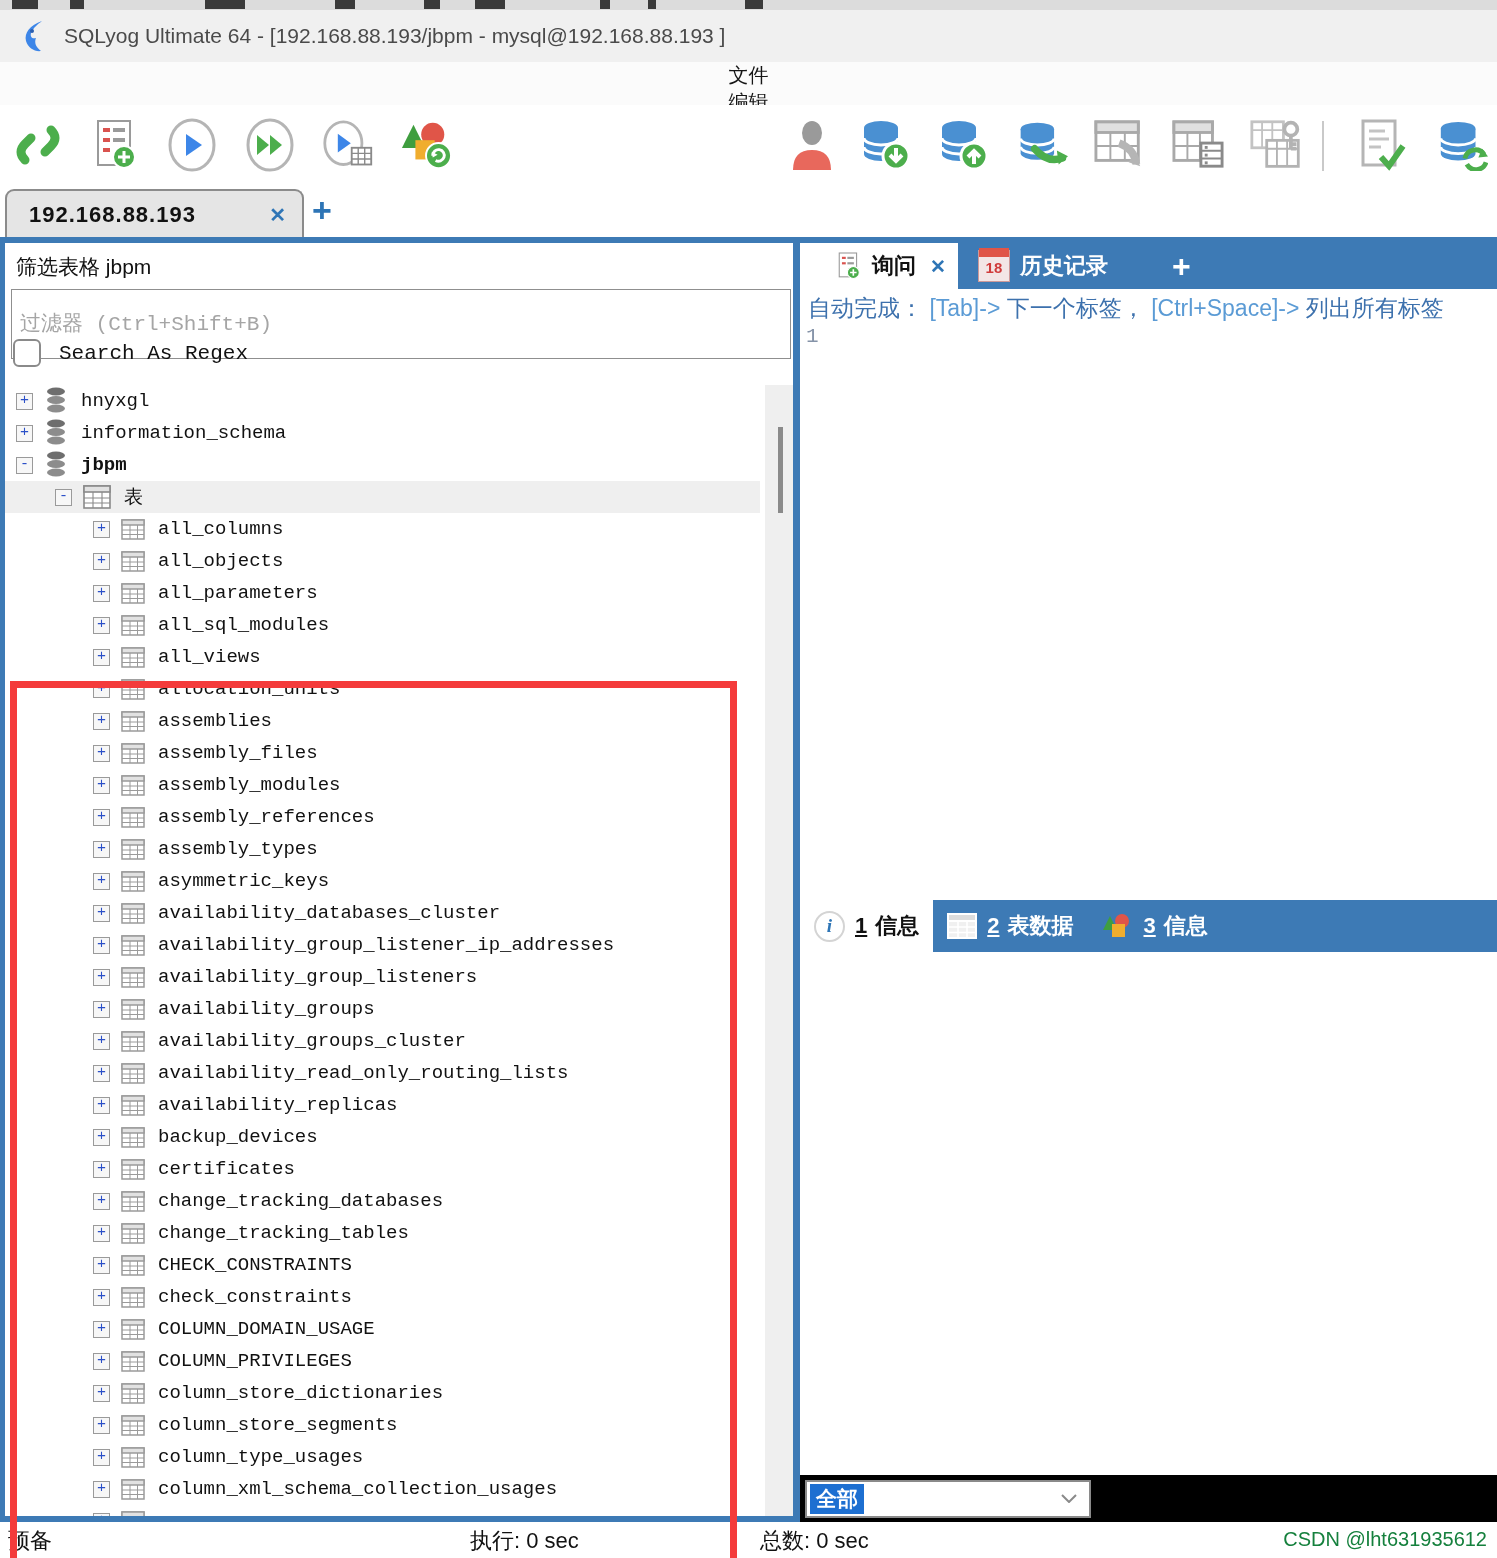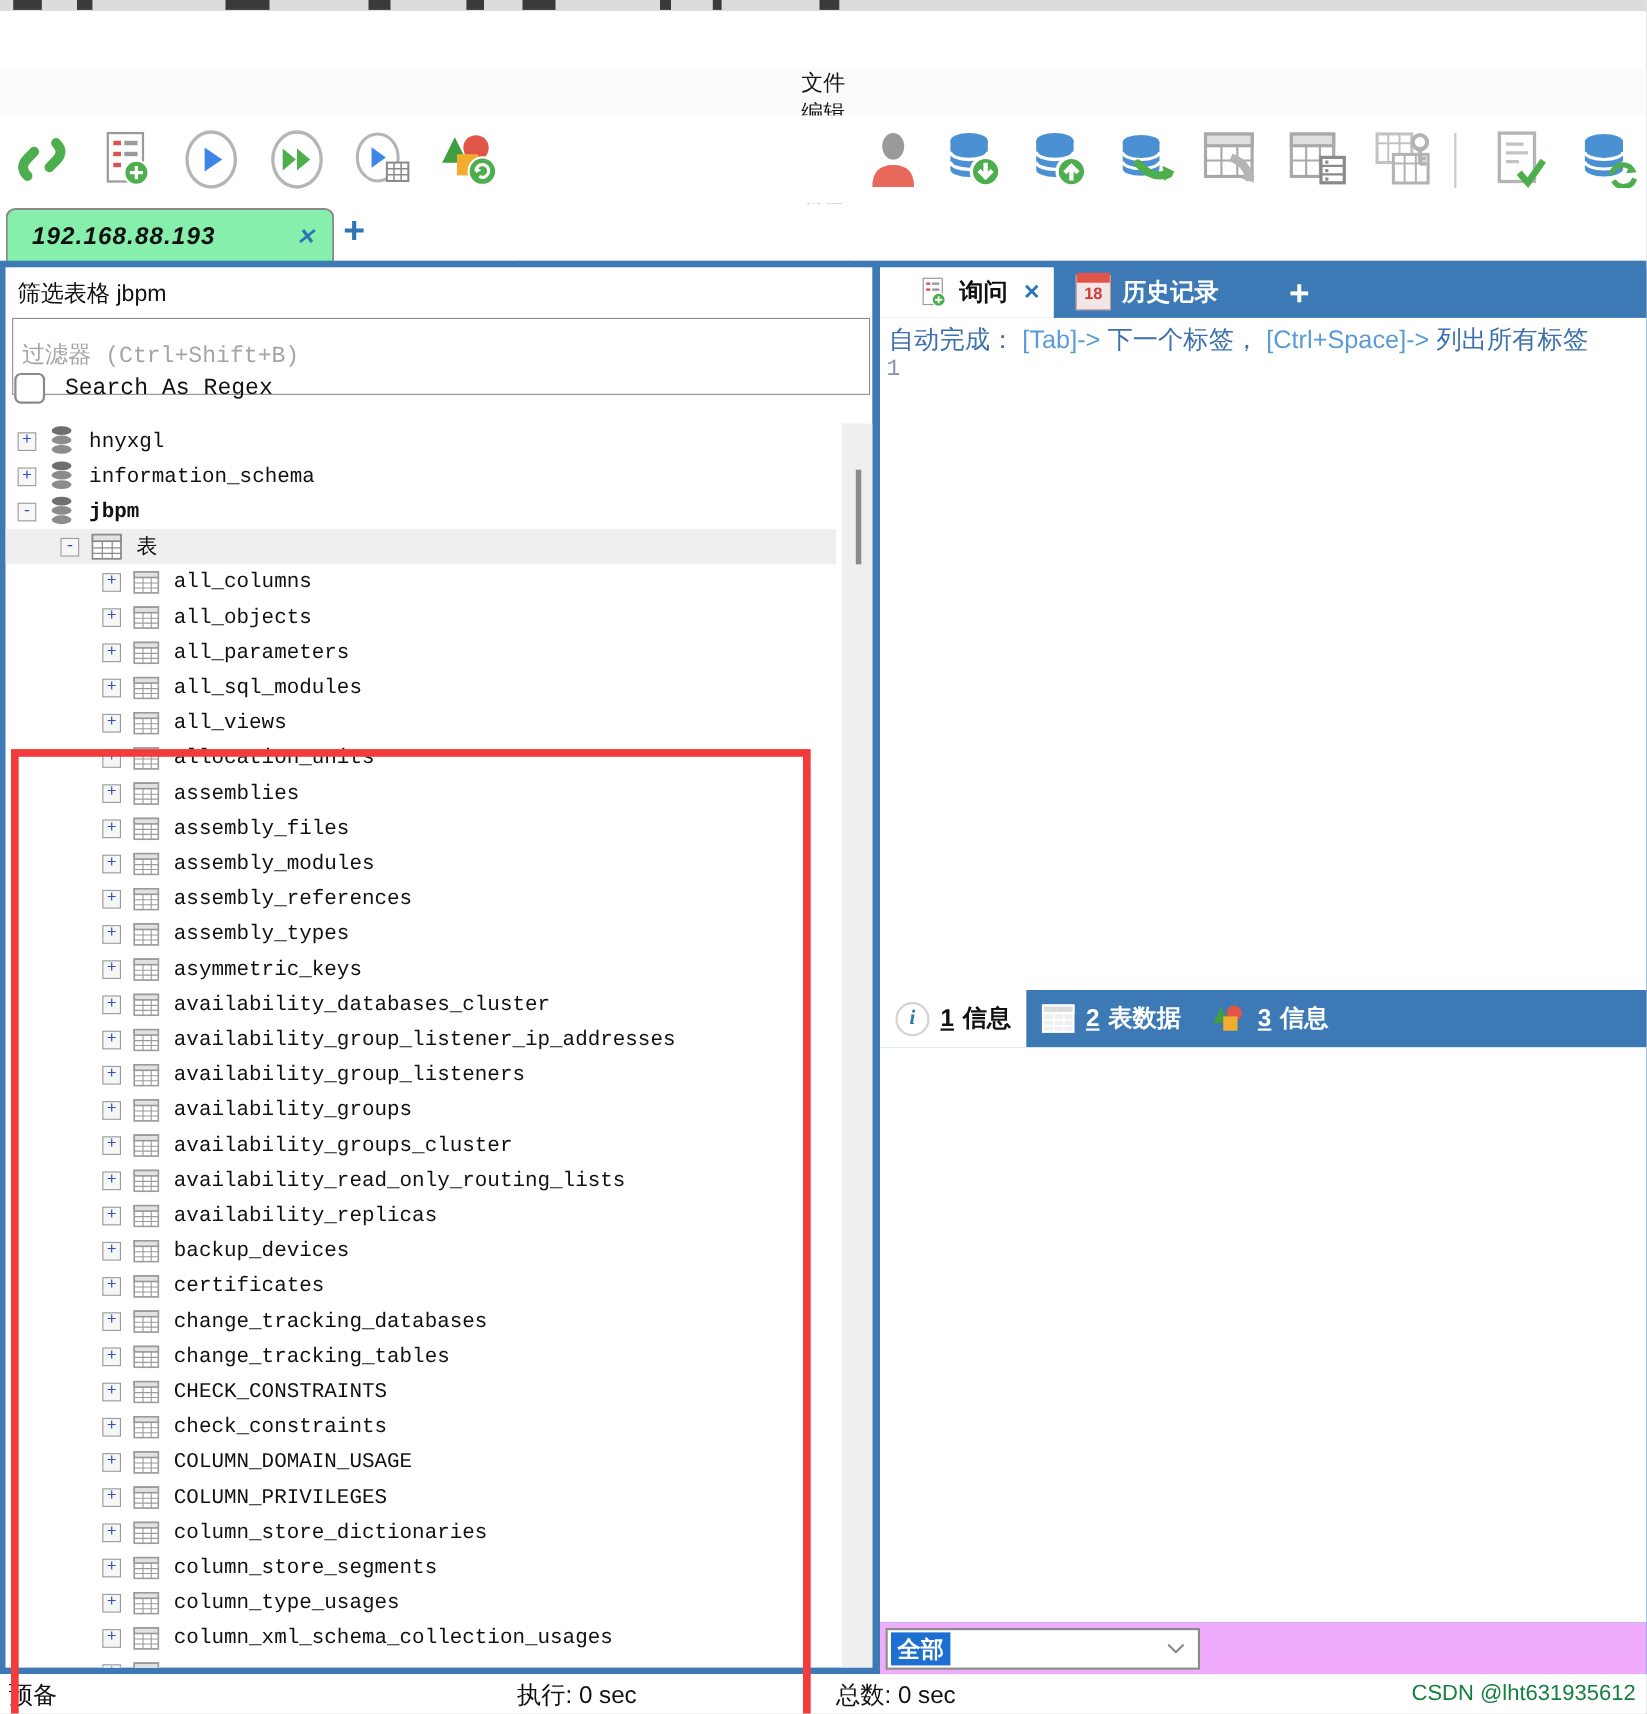--- a/index.html
+++ b/index.html
@@ -20,23 +20,23 @@
   
   .toolbar{position:absolute;left:0;top:105px;width:1497px;height:80px;background:#fff;}
   .tbi{position:absolute;top:14px;width:52px;height:52px;display:flex;align-items:center;justify-content:center;}
   .db-combo{position:absolute;left:470px;top:126px;width:300px;height:44px;border:2px solid #9b9b9b;
             border-radius:3px;background:#fff;display:flex;align-items:center;}
   .db-combo .val{font-family:"Liberation Mono",monospace;font-size:21px;margin-left:10px;}
   .chev{width:16px;height:9px;margin-left:auto;margin-right:12px;}
   .tb-sep{position:absolute;left:1322px;top:16px;width:2px;height:50px;background:#c9c9c9;}
   
   .tabstrip{position:absolute;left:0;top:185px;width:1497px;height:52px;background:#fff;}
-  .session-tab{position:absolute;left:5px;top:4px;width:295px;height:48px;background:#86efac;
+  .session-tab{position:absolute;left:5px;top:4px;width:295px;height:48px;background:#e5e5e5;
                border:2px solid #8b8b8b;border-bottom:none;border-radius:9px 9px 0 0;
-               display:flex;align-items:center;font-style:italic;}
+               display:flex;align-items:center;}
   .session-tab .lbl{font-size:22px;font-weight:bold;margin-left:22px;letter-spacing:1px;}
   .session-tab .x{margin-left:auto;margin-right:16px;color:#2e75b6;font-weight:bold;font-size:20px;}
   .tab-add{position:absolute;left:312px;top:8px;color:#2e75b6;font-size:34px;font-weight:bold;line-height:34px;}
   
   .main{position:absolute;left:0;top:237px;width:1497px;height:1285px;background:#3d7ab5;}
   
   .left-panel{position:absolute;left:5px;top:6px;width:788px;height:1273px;background:#fff;overflow:hidden;}
   .side-header{position:absolute;left:11px;top:10px;font-size:21px;color:#111;}
   .filter-input{position:absolute;left:6px;top:46px;width:762px;height:36px;border:1px solid #8f8f8f;
                 font-family:"Liberation Mono",monospace;font-size:21px;padding:16px 8px;color:#222;outline:none;}
@@ -74,21 +74,21 @@
   .linenum{position:absolute;left:6px;top:36px;font-family:"Liberation Mono",monospace;
            font-size:21px;color:#8593a8;}
   .rtabbar{position:absolute;left:0;top:657px;width:697px;height:52px;display:flex;align-items:stretch;}
   .rtab{display:flex;align-items:center;padding:0 14px;}
   .rtab.active{background:#fff;}
   .rtab .num{font-weight:bold;font-size:22px;text-decoration:underline;margin:0 8px 0 10px;}
   .rtab .t{font-size:22px;font-weight:bold;}
   .rtab.active .num,.rtab.active .t{color:#111;}
   .rtab.inactive .num,.rtab.inactive .t{color:#fff;}
   .results{position:absolute;left:0;top:709px;width:697px;height:523px;background:#fff;}
-  .bottom-bar{position:absolute;left:0;top:1232px;width:697px;height:47px;background:#f0abfc;
+  .bottom-bar{position:absolute;left:0;top:1232px;width:697px;height:47px;background:#000000;
               display:flex;align-items:center;}
   .all-combo{margin-left:5px;width:282px;height:34px;background:#fff;border:2px solid #8a8a8a;
              display:flex;align-items:center;}
   .all-combo .val{background:#1d6fd1;color:#fff;font-size:21px;font-weight:bold;padding:1px 6px;margin-left:3px;}
   
   .status-bar{position:absolute;left:0;top:1522px;width:1497px;height:36px;background:#fff;text-align:center;}
   .st-ready{position:absolute;left:8px;top:4px;font-size:22px;}
   .st-exec{position:absolute;left:470px;top:4px;font-size:22px;}
   .st-total{position:absolute;left:760px;top:4px;font-size:22px;}
   .watermark{position:absolute;right:10px;top:6px;font-size:20px;color:#15803d;}
@@ -110,20 +110,27 @@
       <i style="left:70px;width:14px"></i>
       <i style="left:205px;width:40px"></i>
     <i style="left:335px;width:20px"></i>
       <i style="left:424px;width:16px"></i>
       <i style="left:475px;width:30px"></i>
     <i style="left:600px;width:10px"></i>
       <i style="left:648px;width:8px"></i>
       <i style="left:745px;width:18px"></i>
   </div>
 
+  <div class="title-bar">
+    <svg class="dolphin" width="30" height="34" viewBox="0 0 30 34">
+      <path d="M22 2 C10 6 4 14 6 22 C8 29 15 33 21 32 C16 28 14 24 16 19 C12 20 10 18 11 14 C14 8 18 5 22 2 Z" fill="#3d86e8"></path>
+      <circle cx="12" cy="12" r="2" fill="#2a5fb0"></circle>
+    </svg>
+    <span class="title-text">SQLyog Ultimate 64 - [192.168.88.193/jbpm - mysql@192.168.88.193 ]</span>
+  </div>
 
   <div class="menu-bar" id="menu-items">
       <span class="menu-item">文件</span>
       <span class="menu-item">编辑</span>
       <span class="menu-item">收藏夹</span>
       <span class="menu-item">数据库</span>
       <span class="menu-item">表单</span>
       <span class="menu-item">其他</span>
       <span class="menu-item">工具</span>
       <span class="menu-item">高级工具</span>

